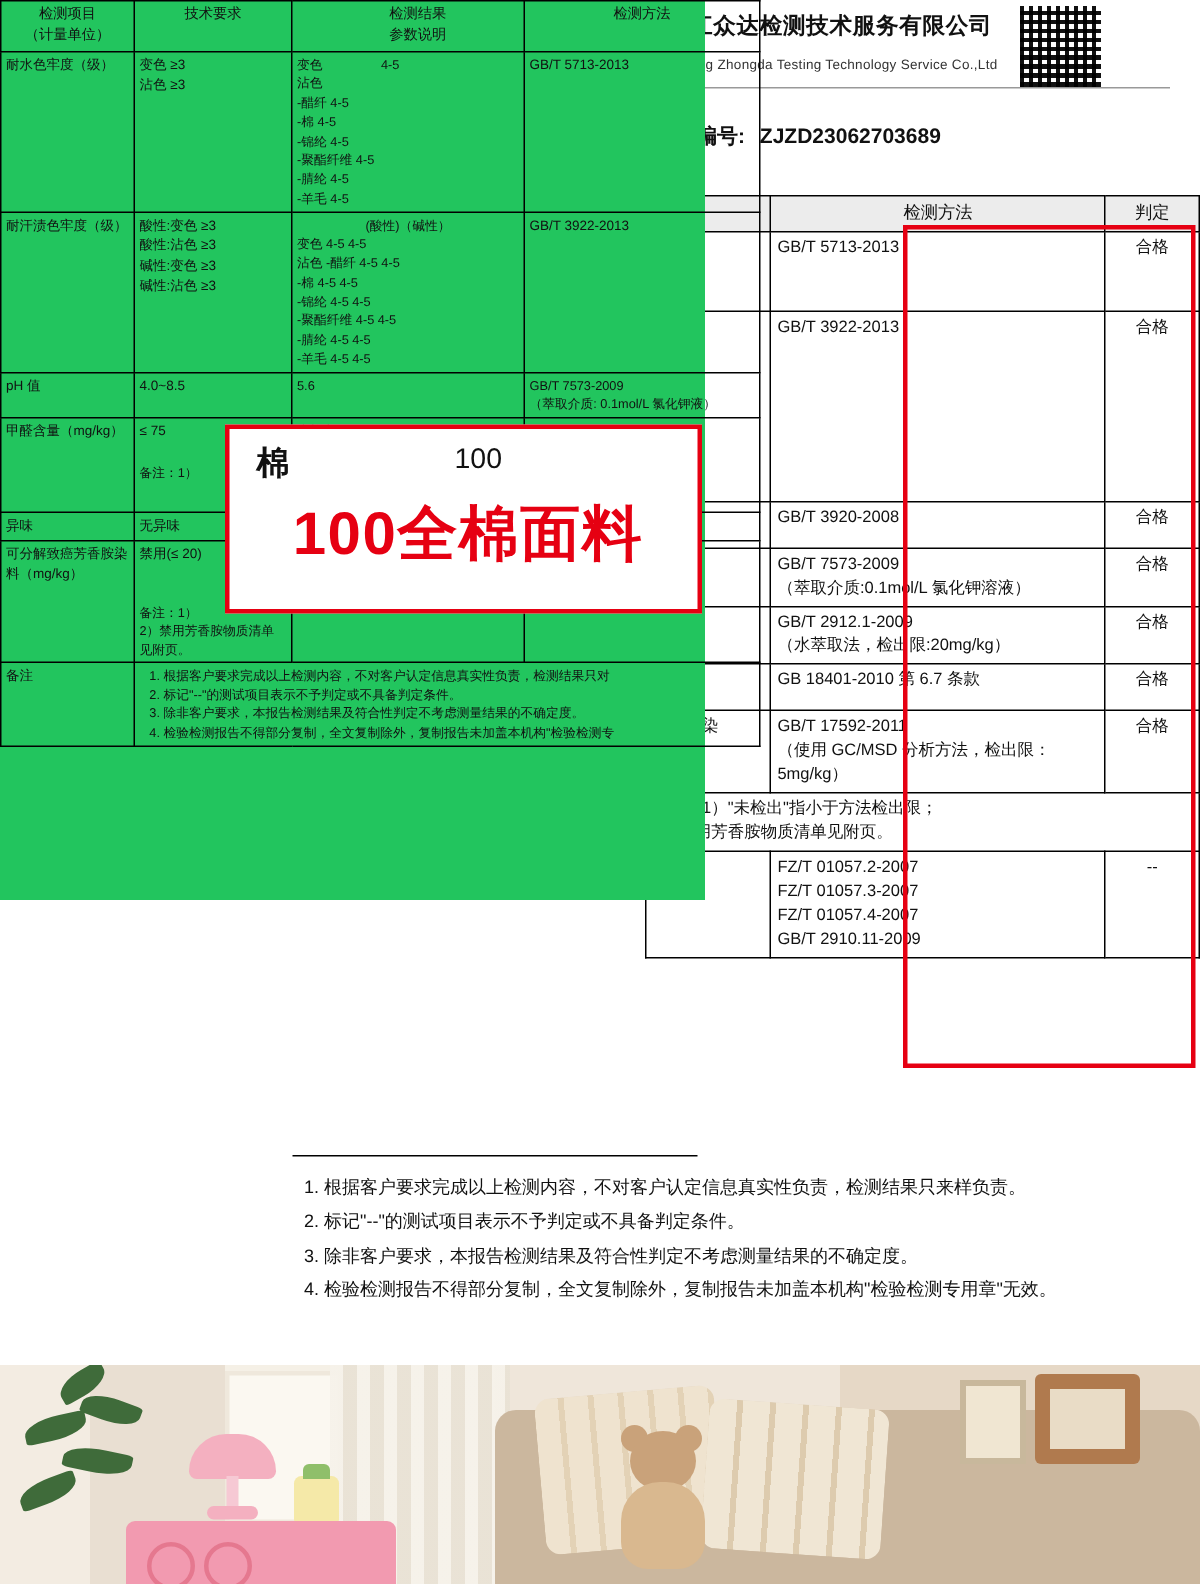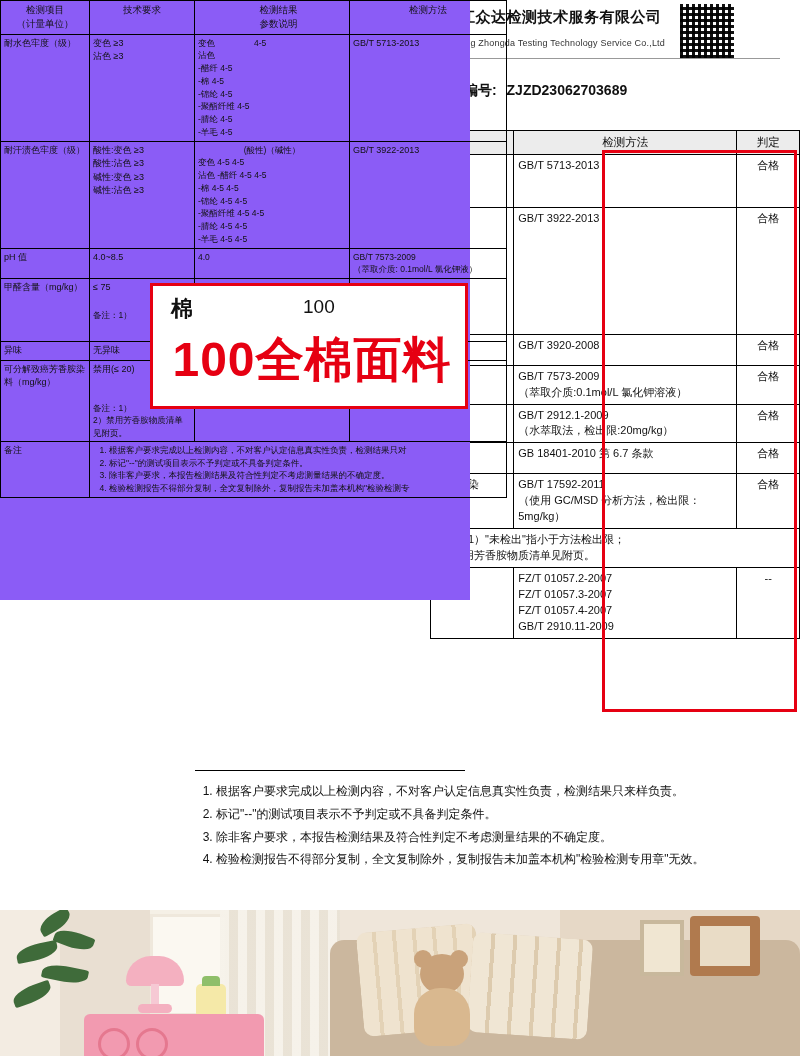--- a/index.html
+++ b/index.html
@@ -31,38 +31,38 @@
   
   .red-box{position:absolute;left:172px;top:150px;width:195px;height:562px;border:3px solid #e60012;box-sizing:border-box;pointer-events:none;}
 
   
   .back-notes{position:absolute;left:190px;top:780px;width:600px;font-size:12px;line-height:1.9;}
   .back-notes ol{margin:0;padding-left:26px;}
   .back-notes li{margin:0;}
   .back-rule{position:absolute;left:195px;top:770px;width:270px;height:1px;background:#000;}
 
   
-  .front-sheet{position:absolute;left:0;top:0;width:470px;height:600px;background:#8b5cf6;}
+  .front-sheet{position:absolute;left:0;top:0;width:470px;height:600px;background:#22c55e;}
   .front-table{border-collapse:collapse;width:470px;font-size:9px;table-layout:fixed;}
   .front-table td,.front-table th{border:1px solid #000;padding:2px 3px;vertical-align:top;line-height:1.5;}
   .front-table th{font-weight:normal;text-align:center;font-size:9.5px;}
   .fc1{width:82px;}.fc2{width:98px;}.fc3{width:135px;}.fc4{width:150px;}
   .mini{font-size:8.5px;line-height:1.45;}
   .r{ text-align:right;}
   .c{ text-align:center;}
   .two{display:flex;}
   .two>div:first-child{width:56px;}
   .notes-cell ol{margin:0;padding-left:16px;}
   .notes-cell li{margin:0;line-height:1.5;}
 
   
   .callout{position:absolute;left:150px;top:283px;width:318px;height:126px;background:#fff;border:3px solid #e60012;box-sizing:border-box;}
   .callout .line1{position:absolute;left:18px;top:8px;font-size:22px;font-weight:bold;}
   .callout .line1b{position:absolute;left:150px;top:10px;font-size:19px;}
-  .callout .big{position:absolute;left:14px;top:42px;width:290px;text-align:center;font-size:48px;font-weight:bold;color:#e60012;letter-spacing:1px;white-space:nowrap;}
+  .callout .big{position:absolute;left:14px;top:42px;width:290px;text-align:center;font-size:40px;font-weight:bold;color:#e60012;letter-spacing:1px;white-space:nowrap;}
 
   
   .photo{position:absolute;left:0;top:910px;width:800px;height:146px;overflow:hidden;background:#e8ded2;}
   .ph-bg{position:absolute;inset:0;background:linear-gradient(180deg,#efe7dc 0%,#e3d6c6 55%,#d9c9b6 100%);}
   .ph-wall{position:absolute;left:0;top:0;width:800px;height:146px;background:
      linear-gradient(90deg,#f3ece2 0 60px,#e9dfd2 60px 150px,#f5f0e6 150px 330px,#efe6da 330px 560px,#e6d8c6 560px 800px);}
   .ph-plant{position:absolute;left:8px;top:0px;width:110px;height:120px;}
   .leaf{position:absolute;background:#3f6b3a;border-radius:60% 10% 60% 10%;}
   .ph-curtain{position:absolute;left:220px;top:0;width:120px;height:146px;background:repeating-linear-gradient(90deg,#f6f2ea 0 9px,#e9e2d5 9px 18px);opacity:.95;}
   .ph-window{position:absolute;left:150px;top:4px;width:72px;height:96px;background:#fbf8f1;border:3px solid #efe8dc;}
@@ -247,21 +247,21 @@
           <div>-腈纶  4-5   4-5</div>
           <div>-羊毛  4-5   4-5</div>
         </td>
         <td>GB/T 3922-2013</td>
       </tr>
 
 
       <tr>
         <td>pH 值</td>
         <td>4.0~8.5</td>
-        <td class="mini">4.0</td>
+        <td class="mini">5.6</td>
         <td class="mini" style="white-space:pre-line;">GB/T 7573-2009
 （萃取介质: 0.1mol/L 氯化钾液）</td>
       </tr>
 
       <tr>
         <td style="height:58px;">甲醛含量（mg/kg）</td>
         <td>
           <div>≤ 75</div>
           <div class="mini" style="margin-top:14px;">备注：1）</div>
         </td>

